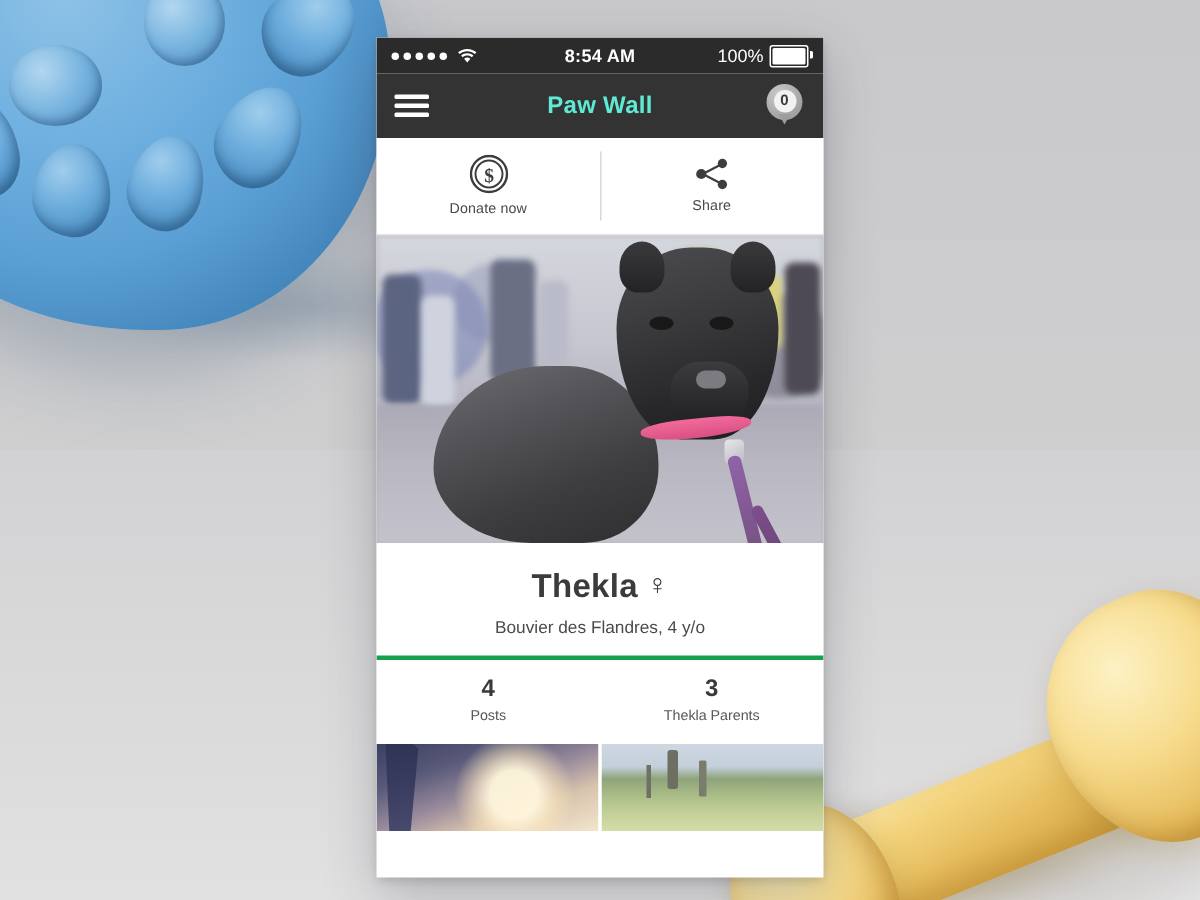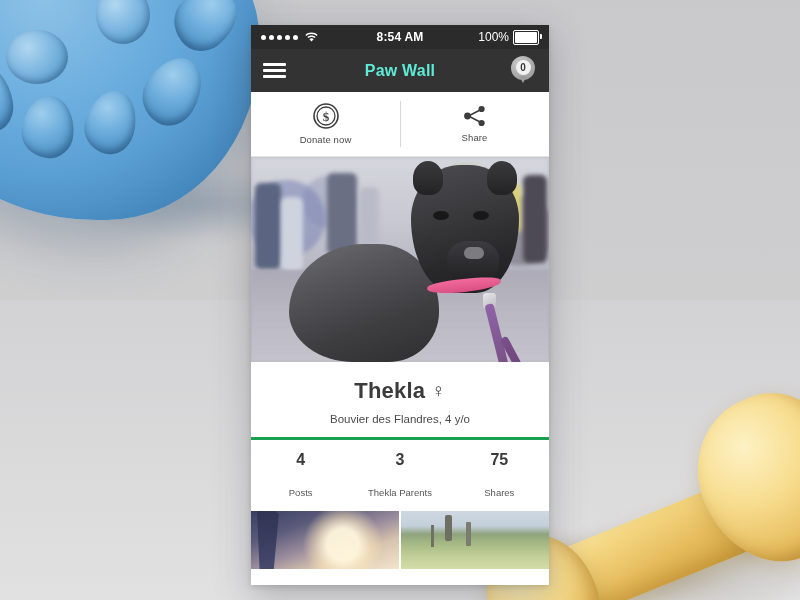--- a/index.html
+++ b/index.html
@@ -223,21 +223,21 @@
   .pet-shelter{
     font-size:11px;color:#17a04c;margin-top:5px;text-decoration:underline;cursor:pointer;
     display:inline-block;
   }
   .green-rule{height:3px;background:#18a04e;}
 
   
   .stats{display:flex;background:#fff;padding:11px 0 13px;}
   .stat{flex:1;text-align:center;cursor:pointer;}
   .stat .num{font-size:16px;font-weight:bold;color:#3a3a3a;}
-  .stat .cap{font-size:9.5px;color:#575757;margin-top:18px;}
+  .stat .cap{font-size:9.5px;color:#575757;margin-top:3px;}
 
   
   .thumbs{display:flex;height:58px;background:#fff;}
   .thumb{flex:1;position:relative;overflow:hidden;cursor:pointer;}
   .thumb + .thumb{border-left:2px solid #fff;}
   .th1{
     background:
       radial-gradient(circle at 62% 58%, rgba(255,246,220,.95) 0 16px, rgba(255,235,190,.5) 28px, rgba(0,0,0,0) 40px),
       linear-gradient(160deg,#3b3f63 0%,#5a5a7a 28%,#9a8c9c 52%,#d8c3ad 72%,#f3e5cd 100%);
   }
@@ -387,23 +387,19 @@
 
   <div class="stats">
     <div class="stat">
       <div class="num">4</div>
       <div class="cap">Posts</div>
     </div>
     <div class="stat">
       <div class="num">3</div>
       <div class="cap">Thekla Parents</div>
     </div>
-    <div class="stat">
-      <div class="num">75</div>
-      <div class="cap">Shares</div>
-    </div>
   </div>
 
   <div class="thumbs">
     <div class="thumb th1"></div>
     <div class="thumb th2"></div>
   </div>
 </div>
 
 </body></html>

